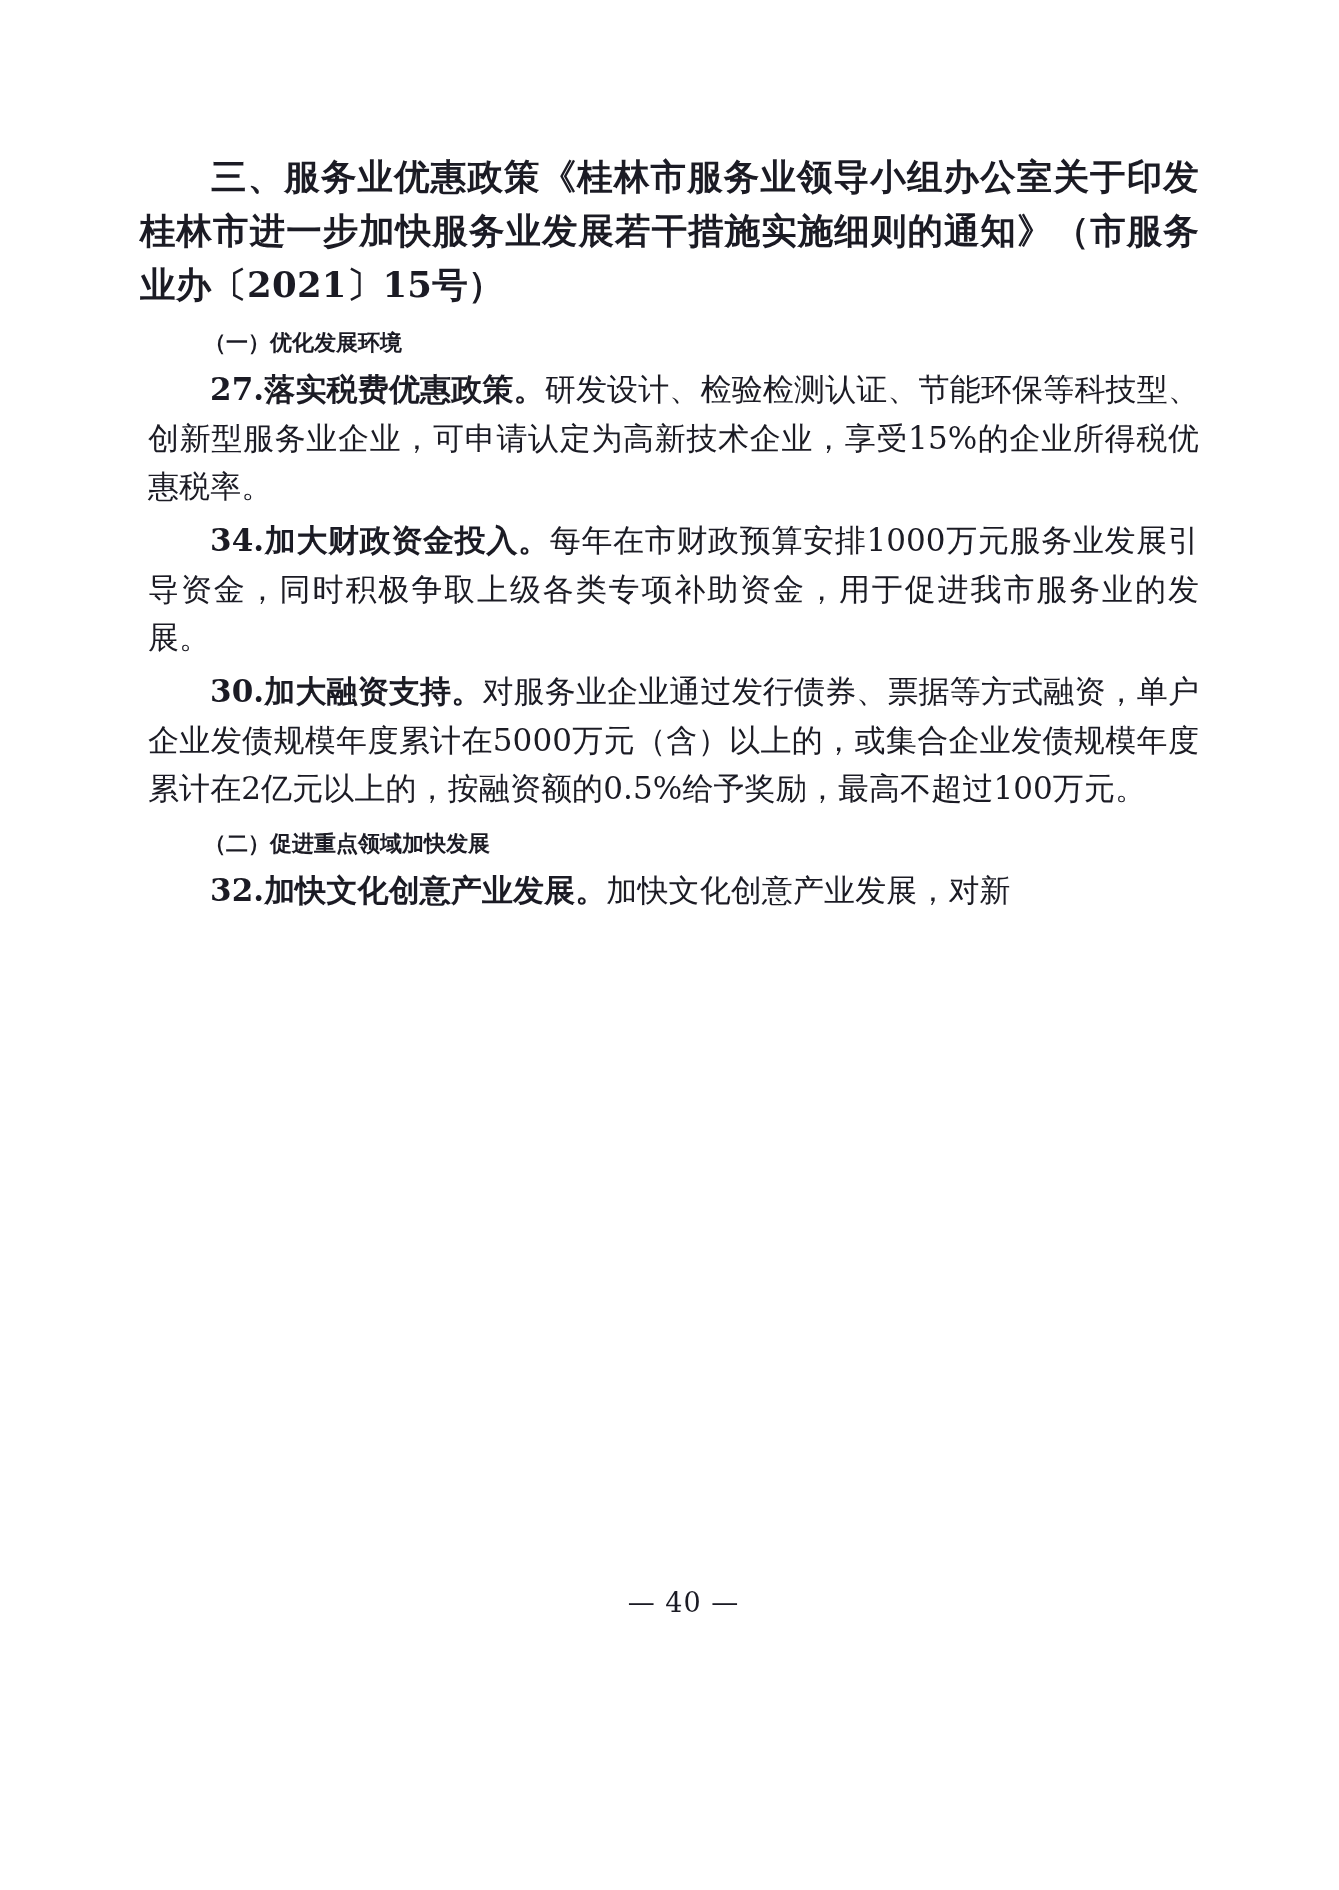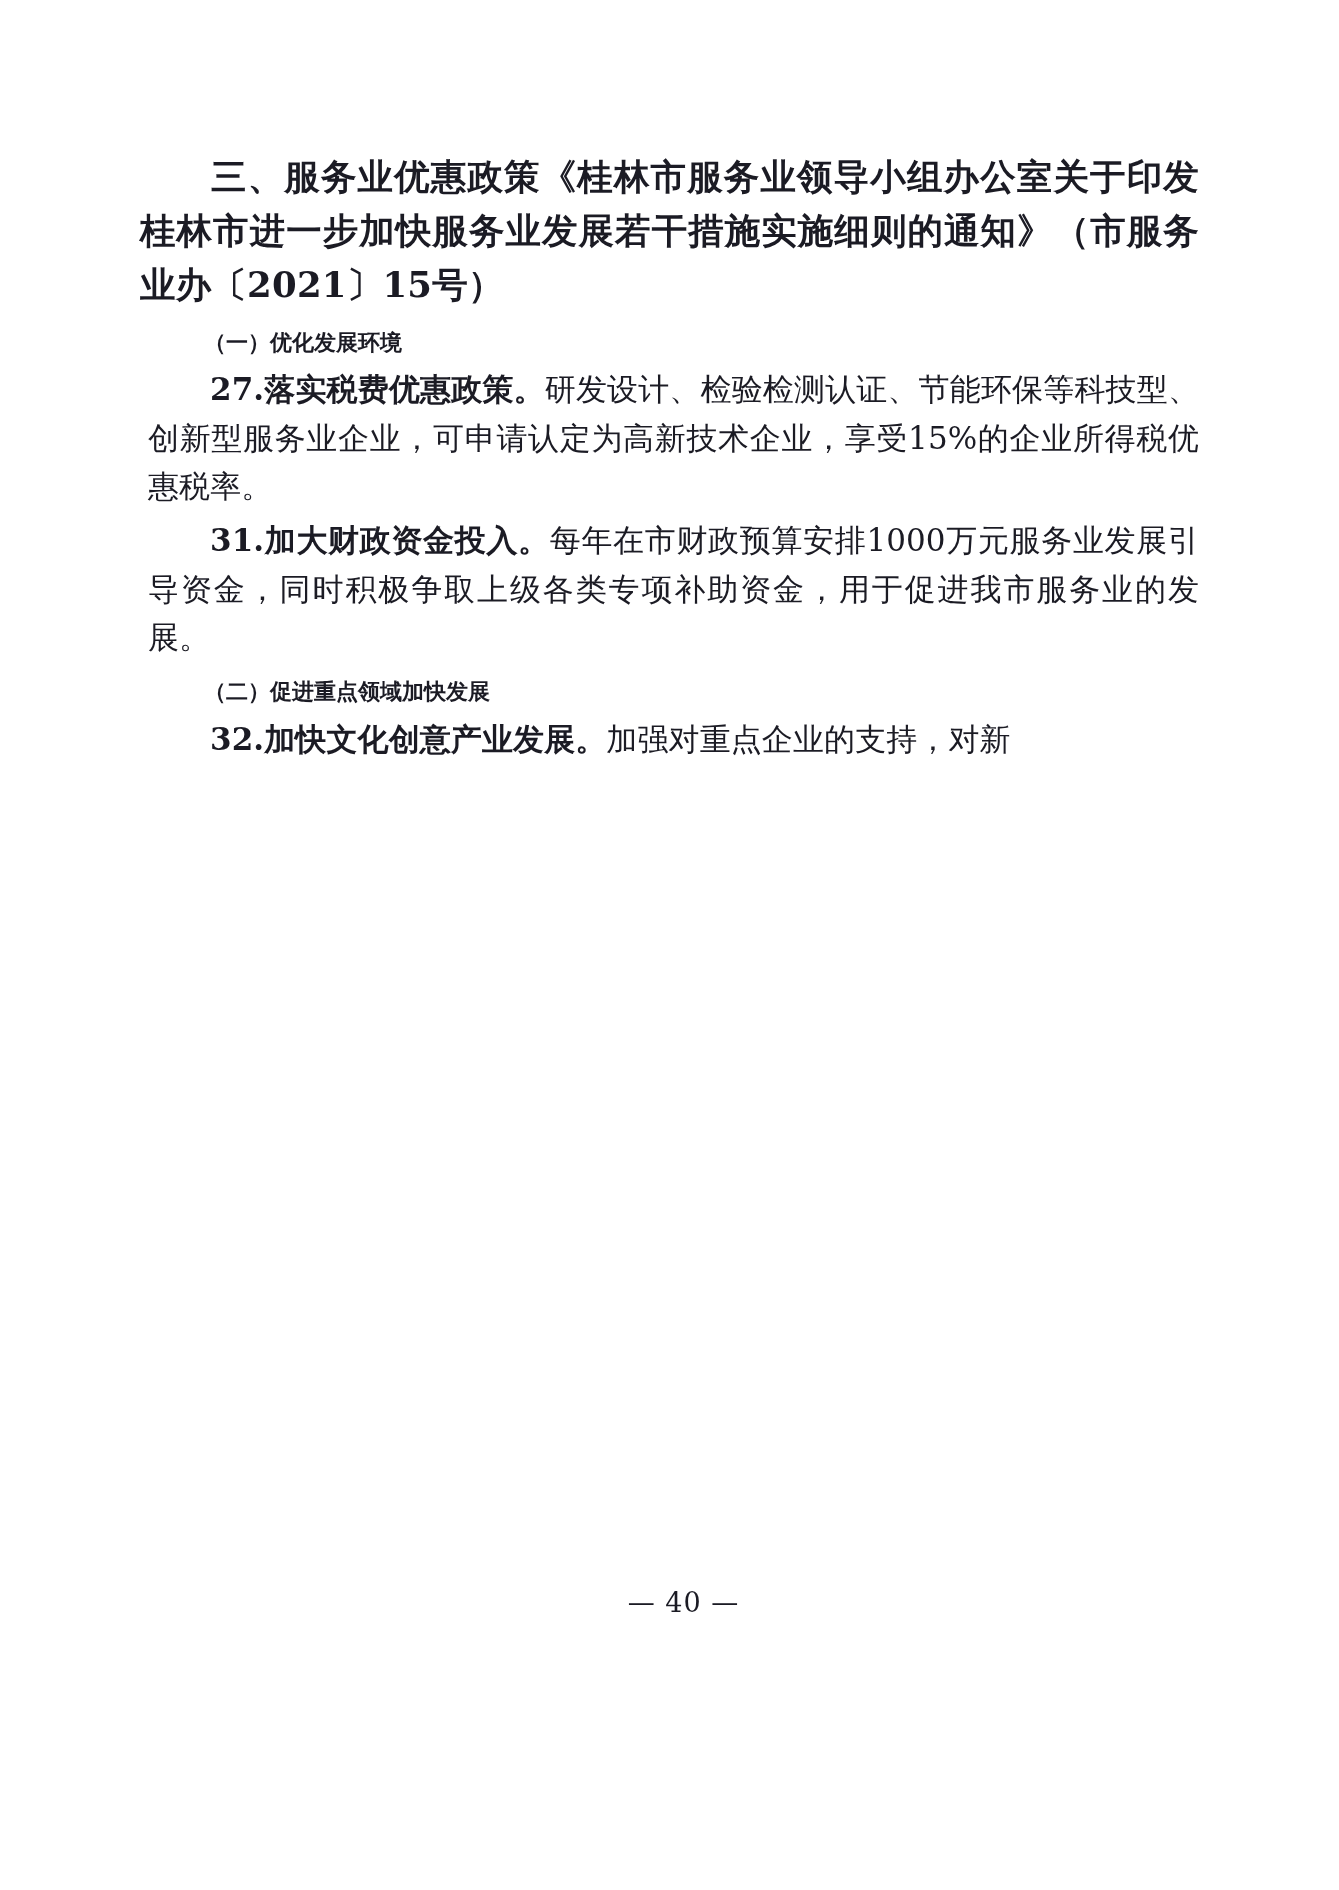--- a/index.html
+++ b/index.html
@@ -72,27 +72,30 @@
 
   <h1 class="doc-title">三、服务业优惠政策《桂林市服务业领导小组办公室关于印发桂林市进一步加快服务业发展若干措施实施细则的通知》（市服务业办〔2021〕15号）</h1>
 
   <h2 class="subheading">（一）优化发展环境</h2>
 
   <p class="para">
     <b>27.落实税费优惠政策。</b><span>研发设计、检验检测认证、节能环保等科技型、创新型服务业企业，可申请认定为高新技术企业，享受15%的企业所得税优惠税率。</span>
   </p>
 
   <p class="para">
-    <b>31.加大财政资金投入。</b><span>每年在市财政预算安排1000万元服务业发展引导资金，同时积极争取上级各类专项补助资金，用于促进我市服务业的发展。</span>
+    <b>34.加大财政资金投入。</b><span>每年在市财政预算安排1000万元服务业发展引导资金，同时积极争取上级各类专项补助资金，用于促进我市服务业的发展。</span>
   </p>
 
 
+  <p class="para">
+    <b>30.加大融资支持。</b><span>对服务业企业通过发行债券、票据等方式融资，单户企业发债规模年度累计在5000万元（含）以上的，或集合企业发债规模年度累计在2亿元以上的，按融资额的0.5%给予奖励，最高不超过100万元。</span>
+  </p>
 
 
   <h2 class="subheading">（二）促进重点领域加快发展</h2>
 
   <p class="para">
-    <b>32.加快文化创意产业发展。</b><span>加强对重点企业的支持，对新</span>
+    <b>32.加快文化创意产业发展。</b><span>加快文化创意产业发展，对新</span>
   </p>
 
   <div class="page-number">— 40 —</div>
 
 </div>
 
 </body></html>

